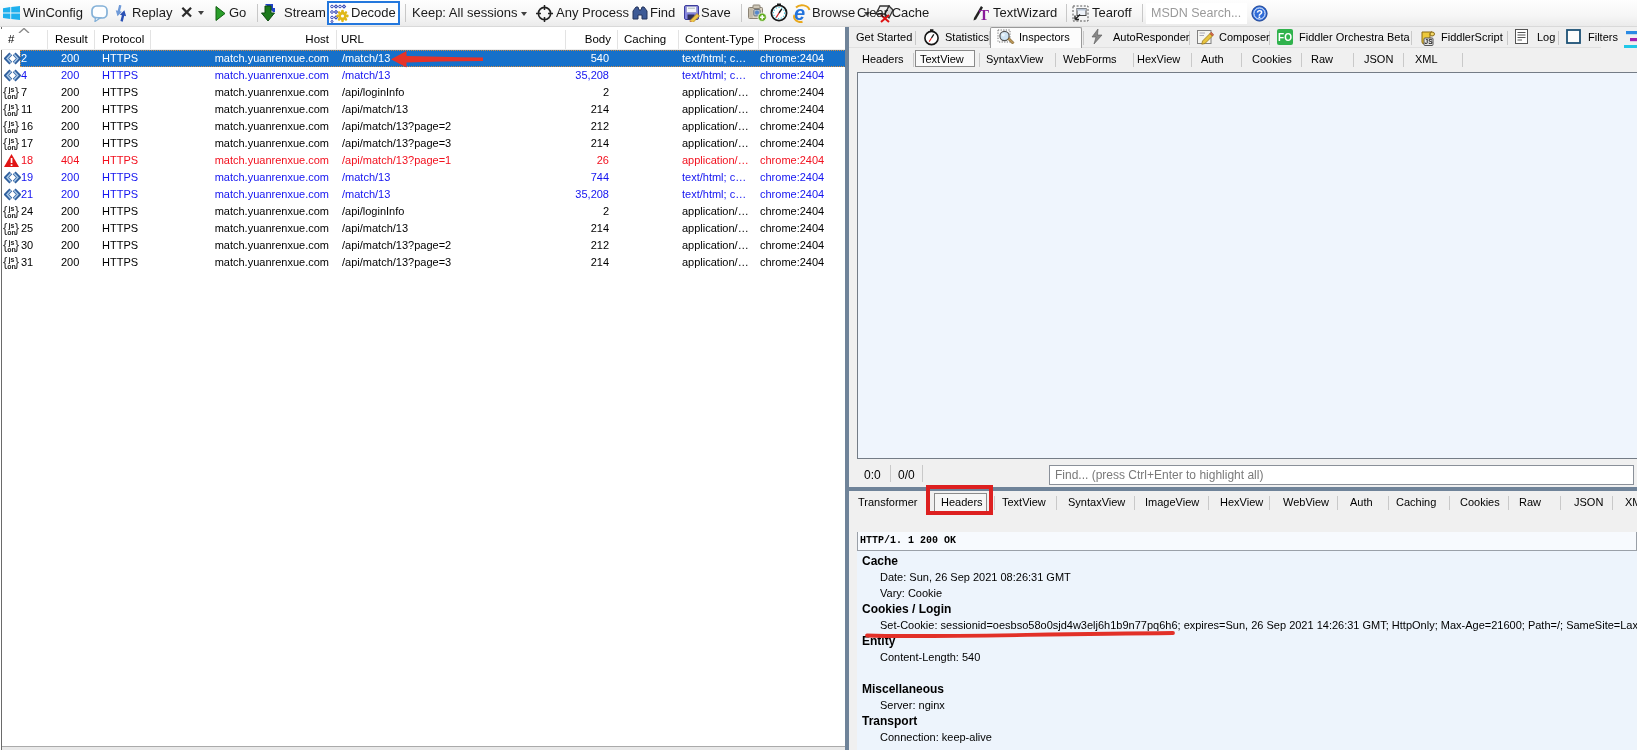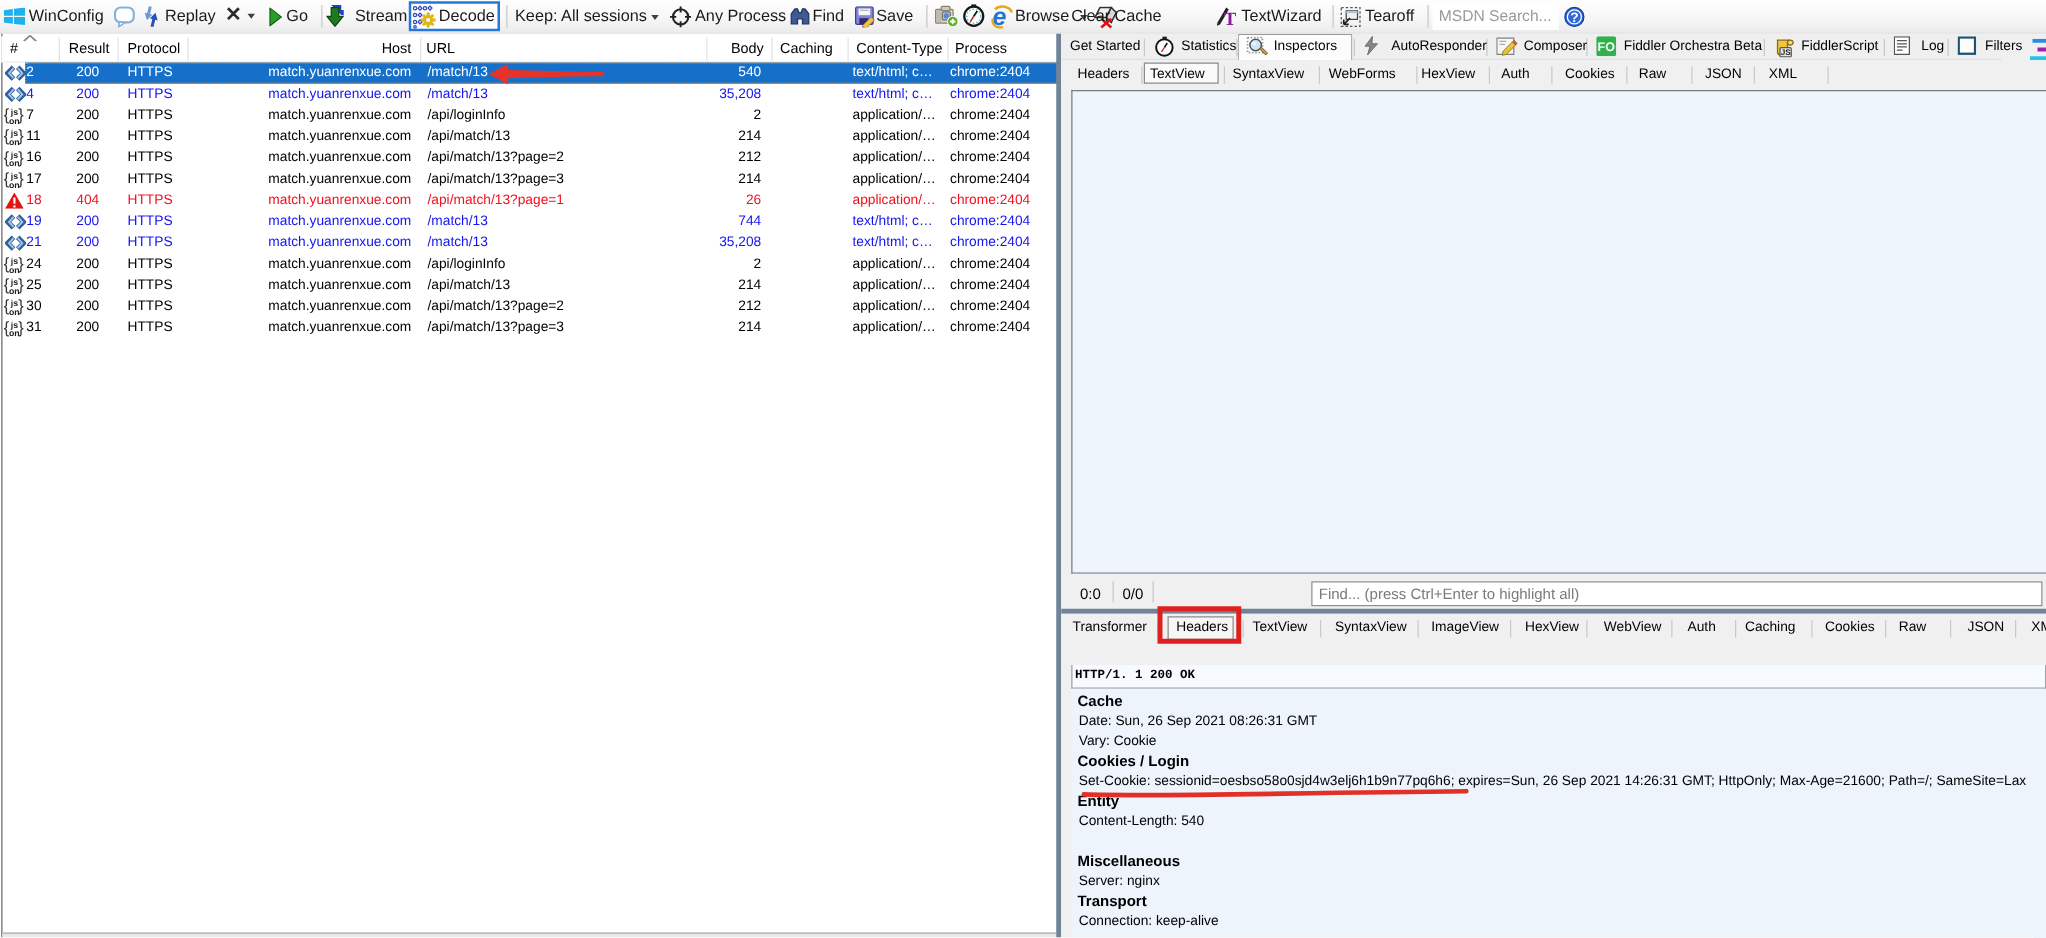--- a/index.html
+++ b/index.html
@@ -49,21 +49,21 @@
 
 #rtabs { position:absolute; left:0; top:464px; width:788px; height:23px; background:#f0f0f0; }
 
 
 #rhbar { position:absolute; left:8px; top:487px; width:780px; height:18px; background:linear-gradient(#a8a8a8,#8f8f8f); border:1px solid #8a8a8a; }
 #rhbar span { position:absolute; left:4px; top:1px; font-size:12.5px; font-weight:bold; color:#fff; letter-spacing:0.2px; }
 #httpline { position:absolute; left:8px; top:505px; width:780px; height:19px; background:#f7fafe; border:1px solid #9aa0a8; border-top:none; font-family:"Liberation Mono",monospace; font-size:10px; font-weight:bold; line-height:18px; padding-left:2px; color:#000; }
 #tree { position:absolute; left:8px; top:524px; width:780px; height:199px; background:#edf4fc; font-size:11px; }
 .tl { position:absolute; left:0; width:780px; height:16px; line-height:16px; white-space:nowrap; }
 .tl b { margin-left:5px; font-weight:bold; font-size:12px; }
-.tl span { margin-left:6px; }
+.tl span { margin-left:23px; }
 #botstrip { position:absolute; left:2px; top:746px; width:843px; height:4px; background:#e9e9e9; border-top:1px solid #aaa; }
 </style>
 </head>
 <body>
 
 <div id="toolbar">
   <svg class="abs" style="left:3px;top:6px" width="17" height="14" viewBox="0 0 17 14">
     <polygon points="0,2.2 7.3,1.1 7.3,6.6 0,6.6" fill="#1fb0ee"></polygon>
     <polygon points="8.2,1 17,0 17,6.6 8.2,6.6" fill="#1fb0ee"></polygon>
     <polygon points="0,7.5 7.3,7.5 7.3,13 0,11.9" fill="#1fb0ee"></polygon>

